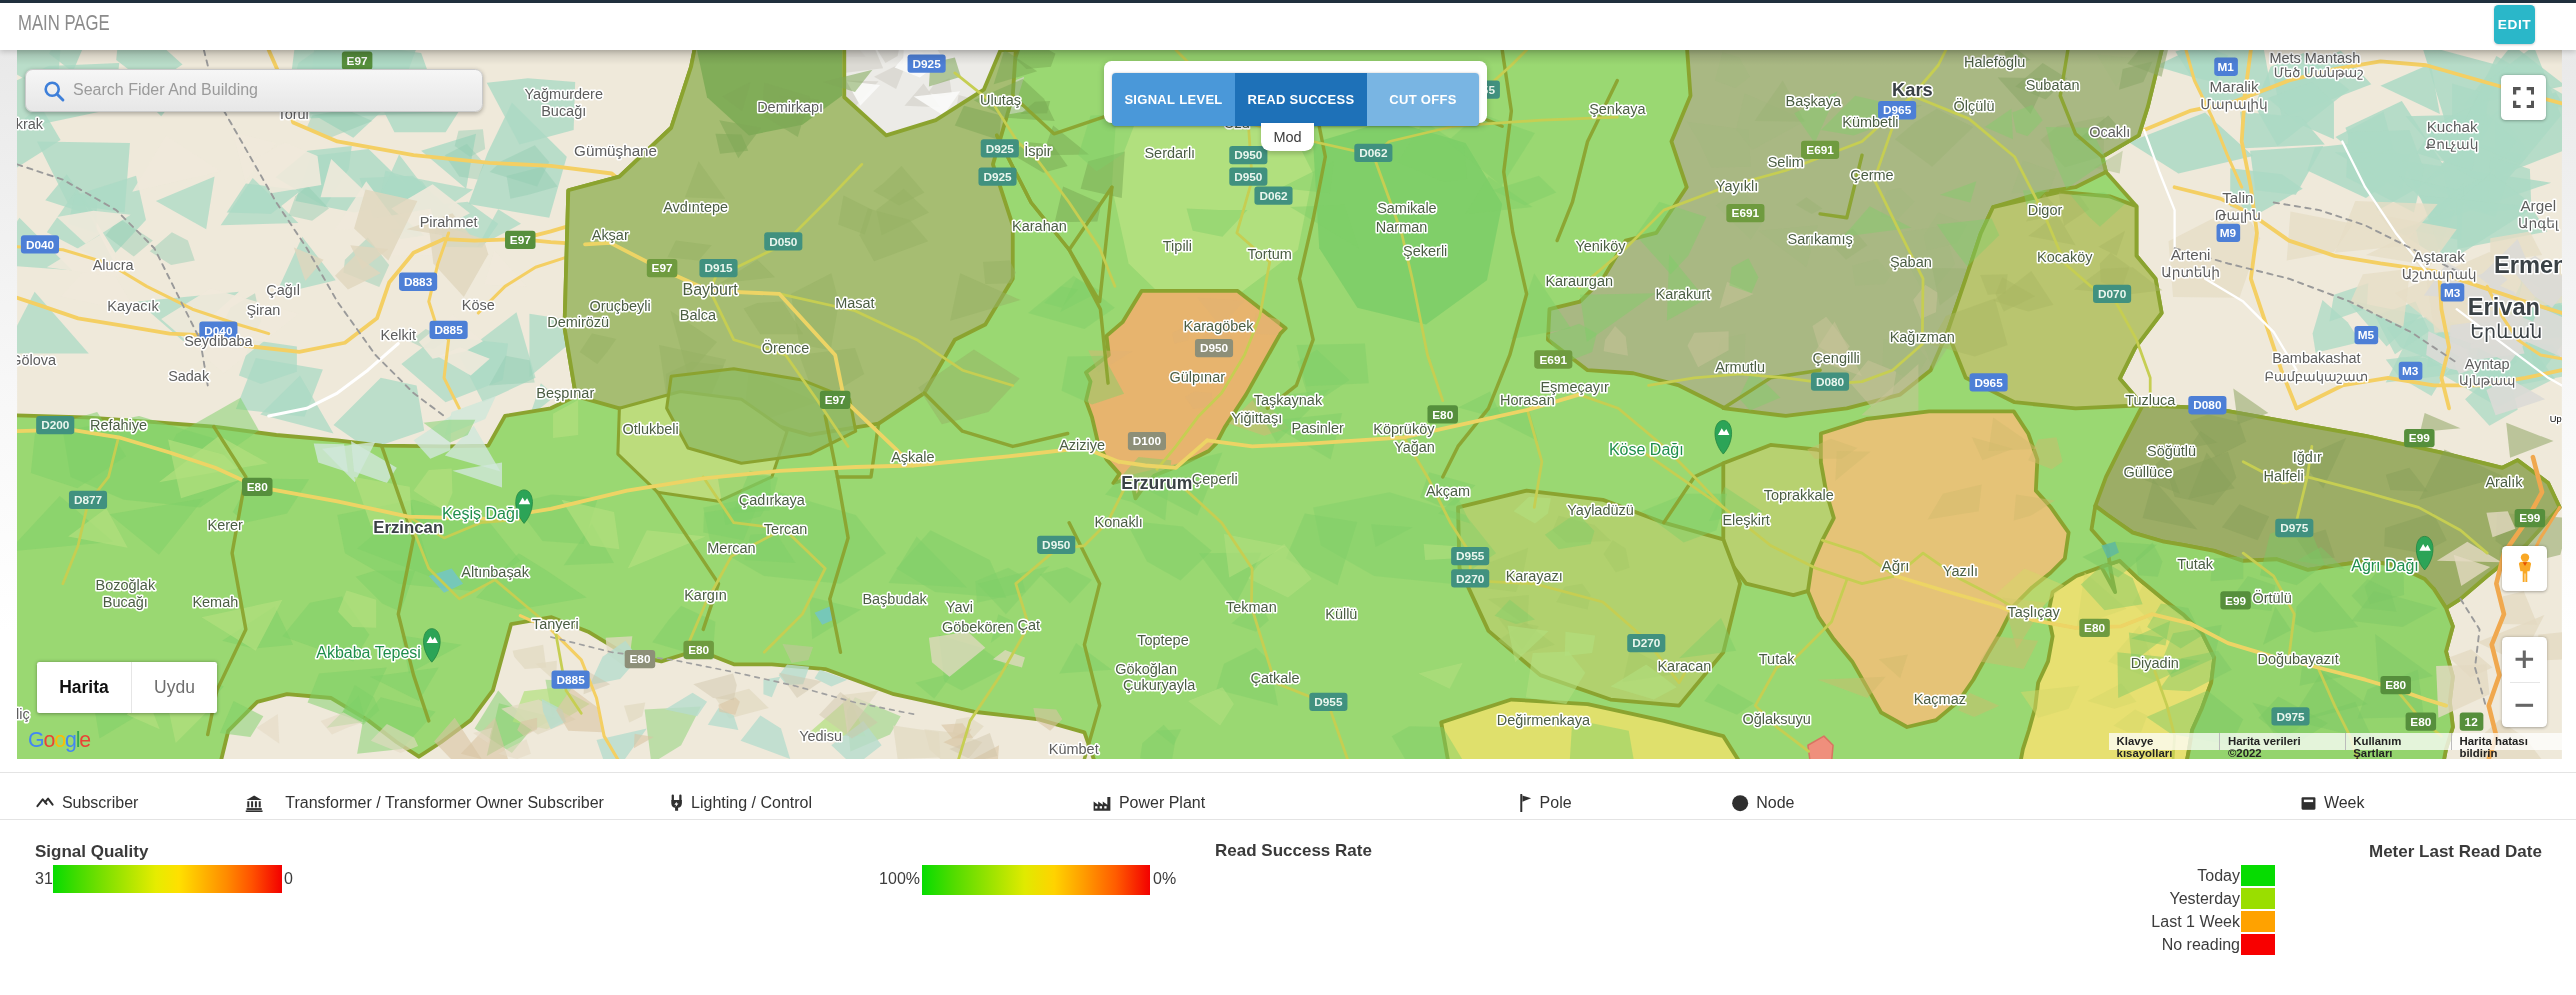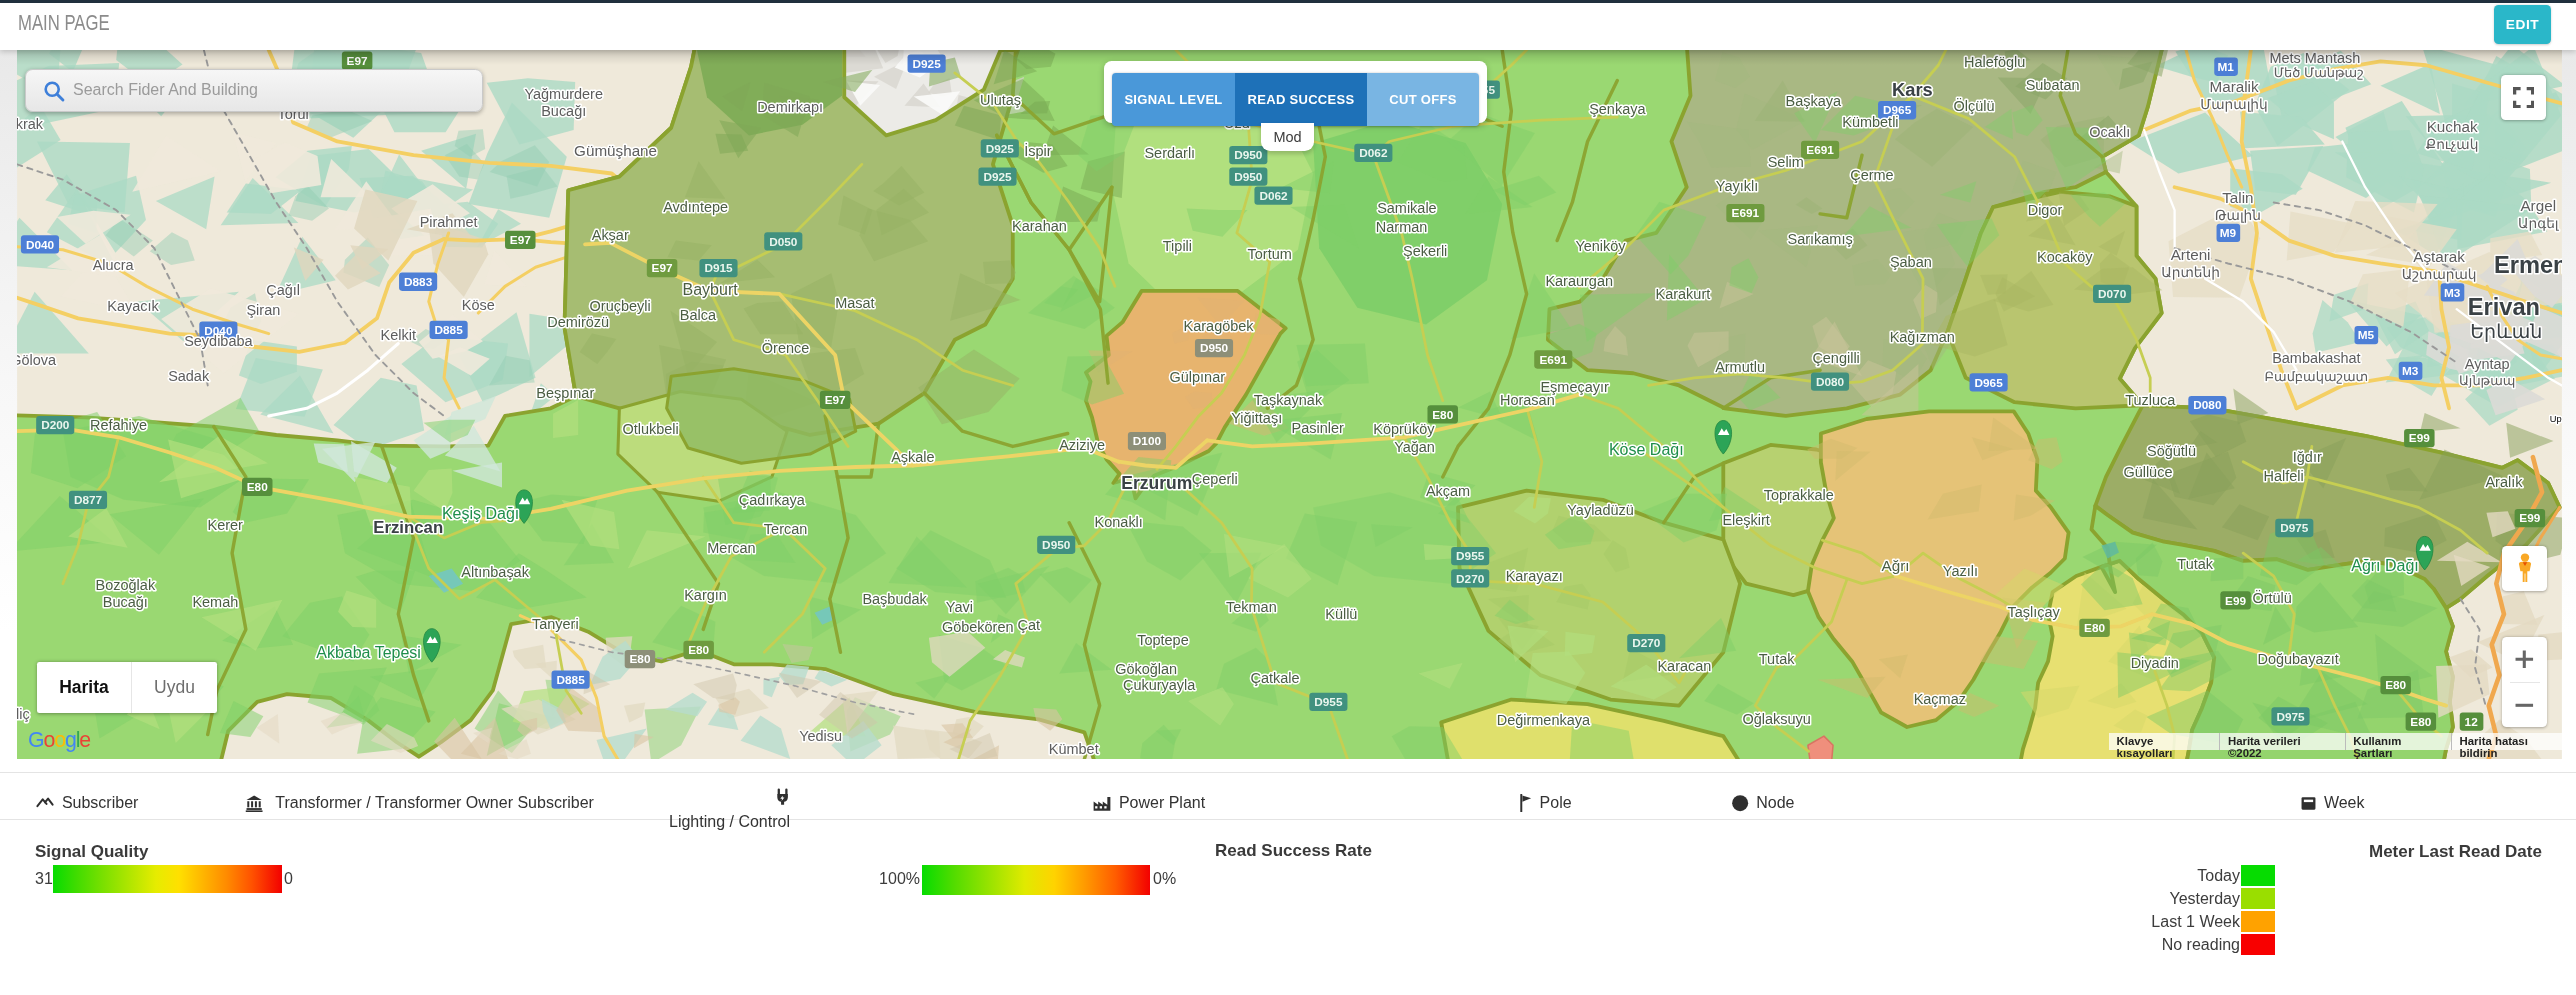--- a/index.html
+++ b/index.html
@@ -1,19 +1,19 @@
 <!DOCTYPE html>
 <html style="font-size:12.2px"><head><meta charset="utf-8"><style>
 *{margin:0;padding:0;box-sizing:border-box;}
 body{width:2576px;height:996px;font-family:'Liberation Sans',sans-serif;background:#fff;overflow:hidden;position:relative;}
 </style></head><body>
 <div style="position:absolute;left:0;top:0;width:2576px;height:3px;background:#22313f;"></div>
 <div style="position:absolute;left:0;top:3px;width:2576px;height:47px;background:#fff;box-shadow:0 2.3px 5.3px rgba(0,0,0,.18);z-index:5;"></div>
 <div style="position:absolute;left:18.3px;top:10px;font-size:22px;color:#8b8b8b;z-index:6;transform:scaleX(.76);transform-origin:left center;">MAIN PAGE</div>
-<div style="position:absolute;left:2494px;top:4.6px;width:57px;height:39px;background:#2ab7c9;border-radius:4.6px;z-index:6;
+<div style="position:absolute;left:2494px;top:4.6px;width:41px;height:39px;background:#2ab7c9;border-radius:4.6px;z-index:6;
 display:flex;align-items:center;justify-content:center;color:#fff;font-weight:700;font-size:13.7px;letter-spacing:0.6px;box-shadow:0 0.8px 2.3px rgba(0,0,0,.2);">EDIT</div>
 <div style="position:absolute;left:0;top:50px;width:2576px;height:727px;background:linear-gradient(#e9e9e9,#f7f7f7 45%,#ffffff 80%);"></div>
 <div style="position:absolute;left:17px;top:50px;width:2545px;height:709px;overflow:hidden;"><svg width="2545" height="709" viewBox="0 0 3338 930" font-family="Liberation Sans, sans-serif">
       <rect x="0" y="0" width="3338" height="930" fill="#efe9da"></rect>
       <path d="M141,213 L67,202 L26,120 L148,122 Z" fill="#abd9c4" fill-opacity="0.8"></path>
       <path d="M530,132 L602,110 L589,182 Z" fill="#abd9c4" fill-opacity="0.8"></path>
       <path d="M524,245 L467,220 L449,168 L519,165 L576,216 Z" fill="#abd9c4" fill-opacity="0.8"></path>
       <path d="M558,82 L381,90 L391,-16 L530,4 Z" fill="#abd9c4" fill-opacity="0.8"></path>
       <path d="M365,198 L385,139 L461,130 L528,195 L443,213 Z" fill="#abd9c4" fill-opacity="0.8"></path>
       <path d="M459,39 L448,-1 L523,0 L509,38 Z" fill="#abd9c4" fill-opacity="0.8"></path>
@@ -1090,35 +1090,35 @@
 <div style="position:absolute;left:0;top:772px;width:2576px;height:0.8px;background:#e4e4e4;"></div>
 <div style="position:absolute;left:0;top:819px;width:2576px;height:0.8px;background:#e4e4e4;"></div>
 <div style="position:absolute;left:35px;top:788px;height:30.5px;display:flex;align-items:center;gap:6.9px;">
     <span style="display:flex;align-items:center;">
       <svg width="20" height="18.3" viewBox="0 0 26 24">
         <path d="M3 16 L10 7 L15 13 M13 11 L17 6 L23 14" stroke="#2f2f2f" stroke-width="2.6" fill="none" stroke-linecap="round" stroke-linejoin="round"></path>
       </svg>
     </span>
     <span style="font-size:16px;color:#333;">Subscriber</span>
   </div>
-<div style="position:absolute;left:245px;top:788px;height:30.5px;display:flex;align-items:center;gap:12px;">
+<div style="position:absolute;left:245px;top:788px;height:30.5px;display:flex;align-items:center;gap:22px;">
     <span style="display:flex;align-items:center;">
       <svg width="18.3" height="18.3" viewBox="0 0 24 24">
         <path d="M12 2 L22 8 L2 8 Z" fill="#2f2f2f"></path>
         <rect x="3" y="9.5" width="2.6" height="8" fill="#2f2f2f"></rect>
         <rect x="8" y="9.5" width="2.6" height="8" fill="#2f2f2f"></rect>
         <rect x="13" y="9.5" width="2.6" height="8" fill="#2f2f2f"></rect>
         <rect x="18" y="9.5" width="2.6" height="8" fill="#2f2f2f"></rect>
         <rect x="2" y="18.5" width="20" height="2.4" fill="#2f2f2f"></rect>
         <rect x="1" y="21.5" width="22" height="2.4" fill="#2f2f2f"></rect>
       </svg>
     </span>
     <span style="font-size:16px;color:#333;">Transformer / Transformer Owner Subscriber</span>
   </div>
-<div style="position:absolute;left:669px;top:788px;height:30.5px;display:flex;align-items:flex-end;gap:6.9px;flex-direction:column;">
+<div style="position:absolute;left:669px;top:788px;height:30.5px;display:flex;align-items:center;gap:6.9px;">
     <span style="display:flex;align-items:center;">
       <svg width="15.2" height="18.3" viewBox="0 0 20 24">
         <path d="M5 2 L5 8 M15 2 L15 8" stroke="#2f2f2f" stroke-width="3" stroke-linecap="round"></path>
         <path d="M3 8 L17 8 L17 12 C17 16 14 18 12 18 L12 22 L8 22 L8 18 C6 18 3 16 3 12 Z" fill="#2f2f2f"></path>
         <path d="M10 10 L7 14 L9.4 14 L8.6 17 L12.4 12.6 L10.2 12.6 Z" fill="#ffffff"></path>
       </svg>
     </span>
     <span style="font-size:16px;color:#333;">Lighting / Control</span>
   </div>
 <div style="position:absolute;left:1092px;top:788px;height:30.5px;display:flex;align-items:center;gap:6.9px;">

